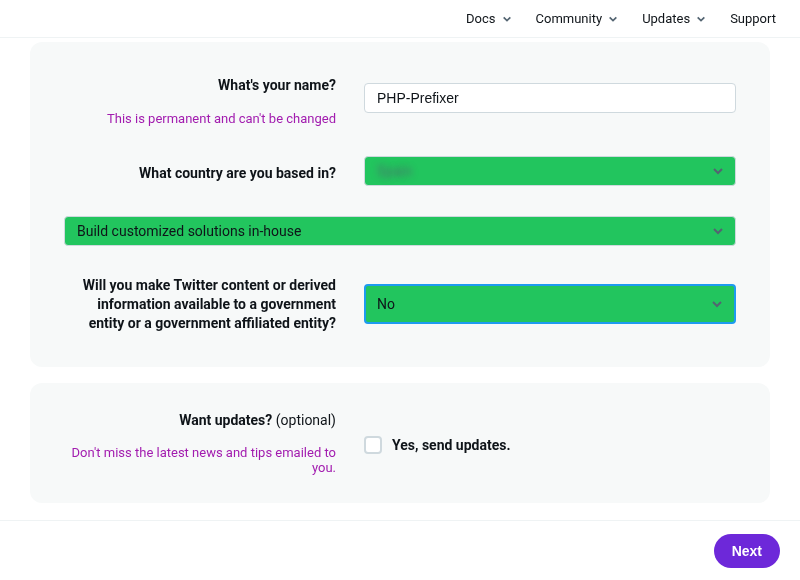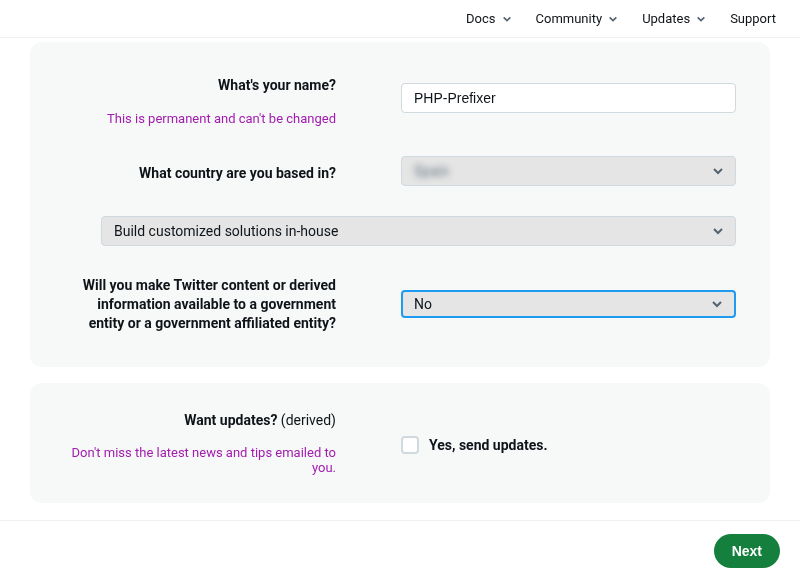--- a/index.html
+++ b/index.html
@@ -9,34 +9,34 @@
   .nav-item .chev { width: 10px; height: 10px; display: inline-flex; align-items: center; justify-content: center; }
   .chev svg { width: 10px; height: 10px; stroke: #536471; stroke-width: 2; fill: none; }
   .page { padding: 0 30px 0 30px; }
   .panel { background: #f7f9f9; border-radius: 12px; padding: 28px 34px 34px 34px; margin-top: 4px; }
   .row { display: flex; align-items: center; margin-bottom: 30px; }
   .row:last-child { margin-bottom: 0; }
   .labelcol { width: 300px; text-align: right; padding-right: 28px; padding-top: 6px; }
   .labelcol .q { font-weight: 700; font-size: 14px; color: #0f1419; line-height: 1.35; }
   .labelcol .hint { font-size: 13px; color: #a21caf; margin-top: 16px; }
   .labelcol .opt { font-weight: 400; color: #0f1419; }
-  .fieldcol { flex: 1; margin-left: 37px; }
+  .fieldcol { flex: 1; }
   .tinput { width: 100%; height: 30px; border: 1px solid #cfd9de; border-radius: 4px; background: #fff; padding: 0 12px; font-size: 14px; color: #0f1419; outline: none; }
-  .selectbox { position: relative; width: 100%; height: 30px; border: 1px solid #cfd9de; border-radius: 4px; background: #e5e5e5; display: flex; align-items: center; padding: 0 34px 0 12px; font-size: 14px; cursor: pointer; }
-  .selectbox.focused { border: 2px solid #1d9bf0; height: 28px; padding-left: 11px; }
+  .selectbox { position: relative; width: 100%; height: 30px; border: 1px solid #cfd9de; border-radius: 4px; background: #22c55e; display: flex; align-items: center; padding: 0 34px 0 12px; font-size: 14px; cursor: pointer; }
+  .selectbox.focused { border: 2px solid #1d9bf0; height: 40px; padding-left: 11px; }
   .selectbox .sel-caret { position: absolute; right: 10px; top: 50%; transform: translateY(-50%); width: 14px; height: 14px; display: flex; align-items: center; justify-content: center; }
   .selectbox .sel-caret svg { width: 14px; height: 14px; stroke: #536471; stroke-width: 2; fill: none; }
   .blurred { color: transparent; text-shadow: 0 0 6px rgba(83,100,113,0.9); }
   .checkbox { width: 18px; height: 18px; border: 2px solid #cfd9de; border-radius: 4px; background: #fff; display: inline-block; flex-shrink: 0; }
   .check-row { display: flex; align-items: center; gap: 10px; padding-top: 4px; }
   .check-label { font-size: 14px; font-weight: bold; }
   .panel2 { background: #f7f9f9; border-radius: 12px; padding: 28px 34px; margin-top: 16px; }
   .footer-note { text-align: center; font-size: 12px; color: #536471; margin-top: 38px; }
   .bottombar { position: fixed; left: 0; right: 0; bottom: 0; height: 60px; border-top: 1px solid #eff3f4; background: #fff; display: flex; align-items: center; justify-content: flex-end; padding: 0 20px; }
-  .next-btn { background: #15803d; color: #fff; border: none; border-radius: 9999px; height: 34px; padding: 0 18px; font-size: 14px; font-weight: 700; cursor: pointer; }
+  .next-btn { background: #6d28d9; color: #fff; border: none; border-radius: 9999px; height: 34px; padding: 0 18px; font-size: 14px; font-weight: 700; cursor: pointer; }
 </style>
 </head>
 <body>
 
 <div class="topnav">
   <div class="nav-item">
     <span>Docs</span>
     <span class="chev">
         <svg viewBox="0 0 12 12">
           <polyline points="2 4 6 8 10 4"></polyline>
@@ -121,21 +121,21 @@
             </span>
         </div>
       </div>
     </div>
 
   </div>
 
   <div class="panel2">
     <div class="row" style="margin-bottom:0">
       <div class="labelcol" style="padding-top:0">
-        <div class="q"><span>Want updates?</span><span class="opt"> (derived)</span></div>
+        <div class="q"><span>Want updates?</span><span class="opt"> (optional)</span></div>
         <div class="hint">Don't miss the latest news and tips emailed to you.</div>
       </div>
       <div class="fieldcol">
         <div class="check-row">
           <span class="checkbox"></span>
           <span class="check-label">Yes, send updates.</span>
         </div>
       </div>
     </div>
   </div>

